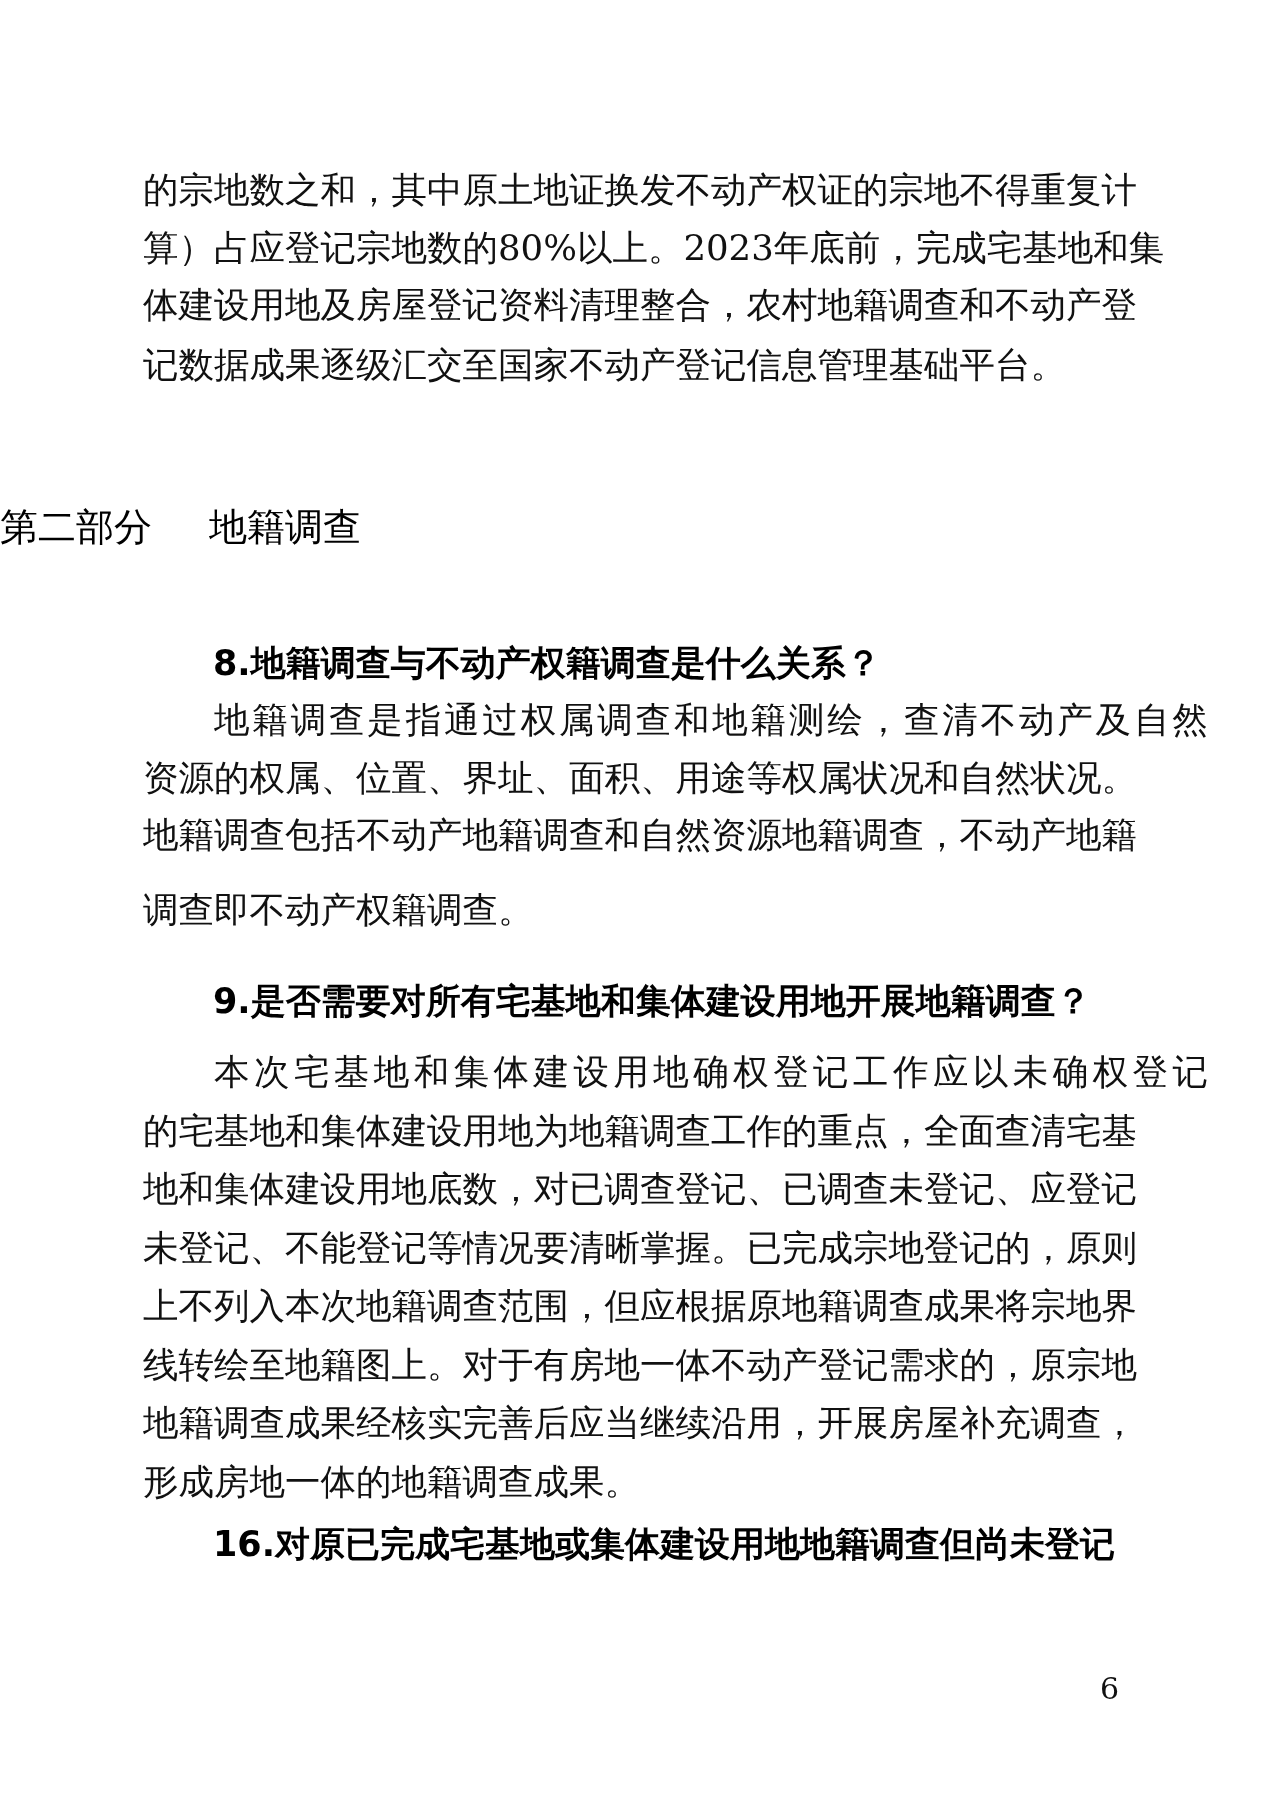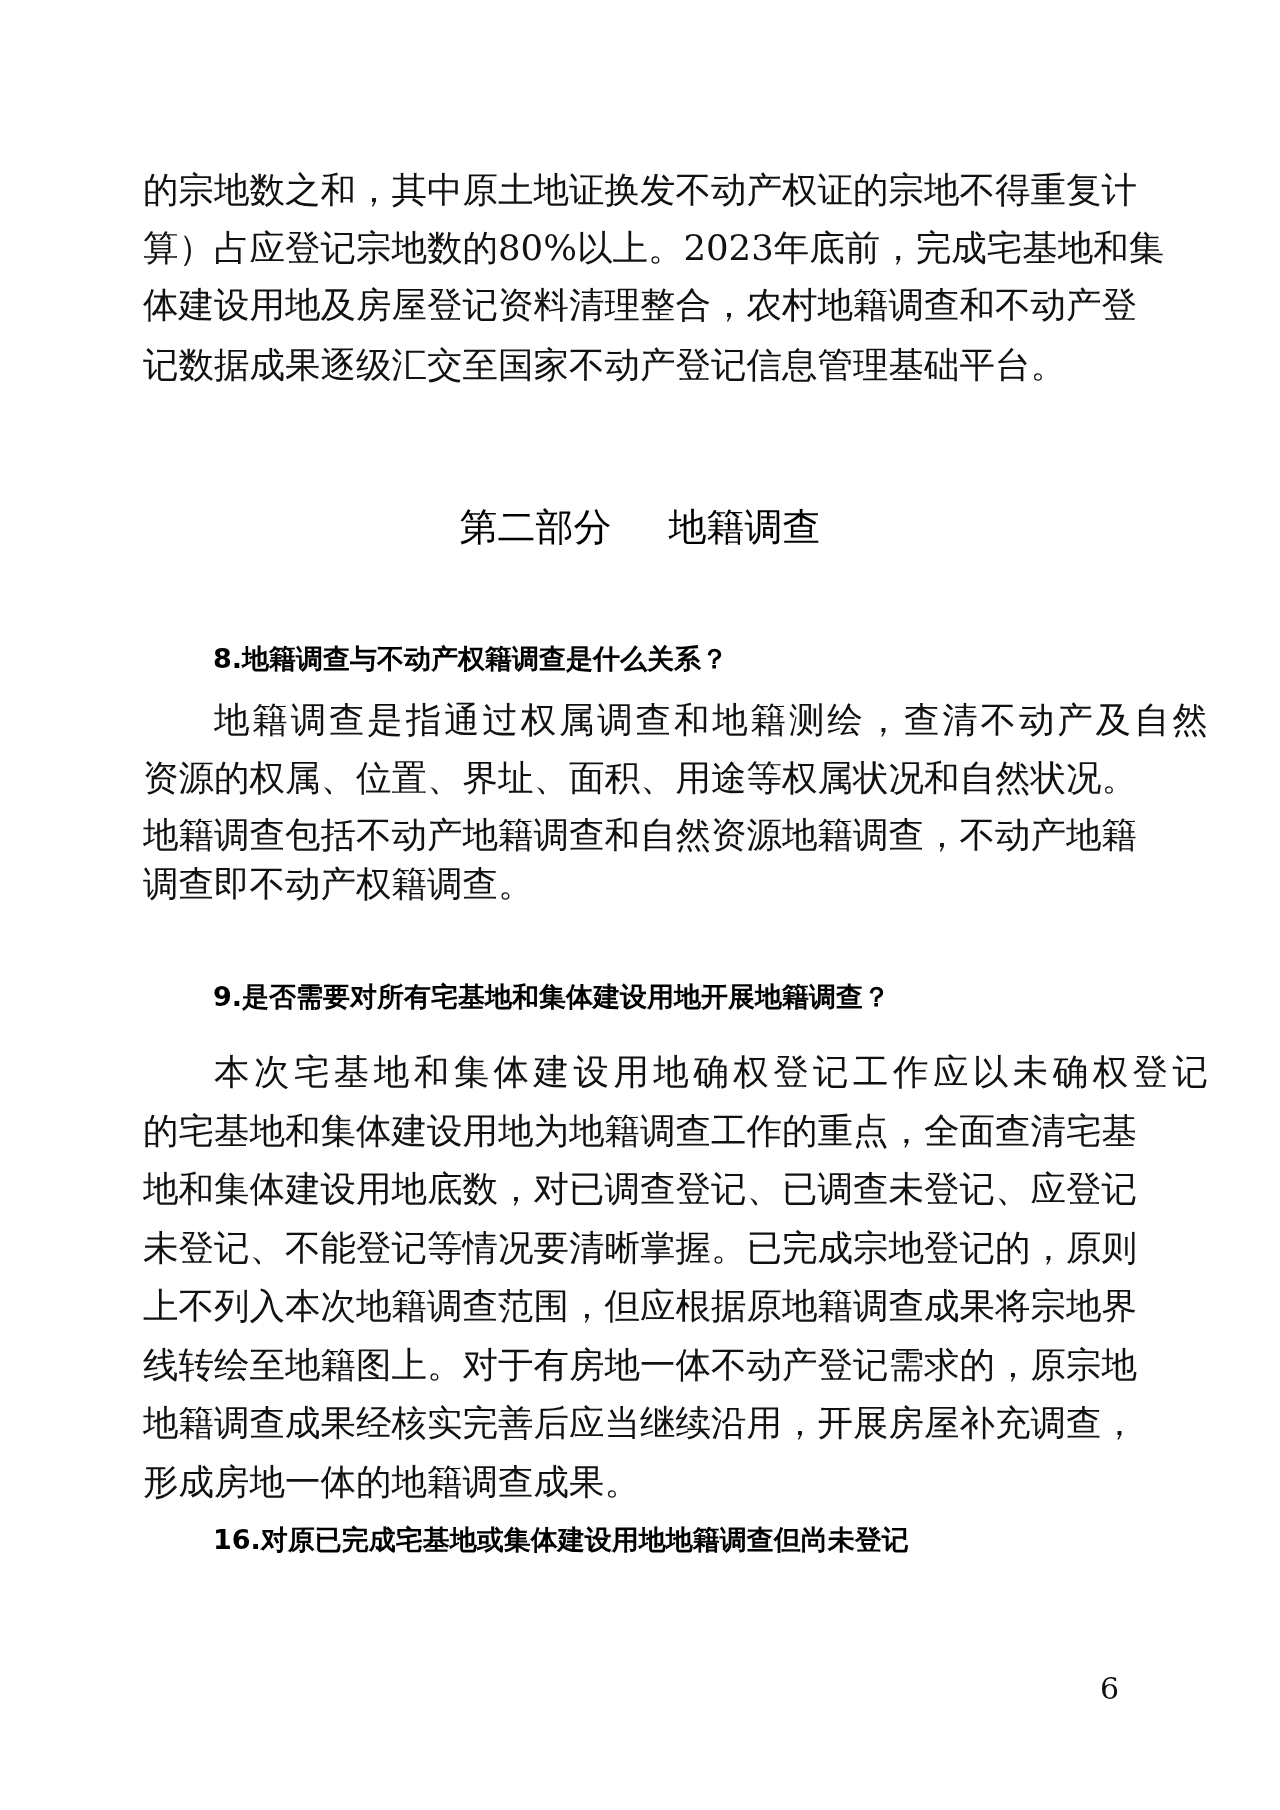--- a/index.html
+++ b/index.html
@@ -15,26 +15,26 @@
     font-size:35.5px;line-height:1.15;
     white-space:nowrap;
     color:#111111;
   }
   .indent{padding-left:71px;}
   .jline{display:flex;justify-content:space-between;white-space:normal;}
   .jline span{flex:0 0 auto;}
   .heading{
     position:absolute;left:143px;width:1060px;
     padding-left:70px;
-    font-size:27px;font-weight:bold;
+    font-size:35px;font-weight:bold;
     font-family:"DejaVu Sans","Liberation Sans",sans-serif;
     color:#000000;line-height:1.15;white-space:nowrap;
   }
   .section-title{
-    position:absolute;left:0;width:1280px;text-align:center;
+    position:absolute;left:0;width:1280px;text-align:left;
     font-size:38px;font-weight:400;
     font-family:"DejaVu Serif","Liberation Serif",serif;
     color:#000000;line-height:1.15;
   }
   .title-gap{display:inline-block;width:1.5em;}
   .page-number{
     position:absolute;left:1100px;top:1671px;
     font-size:30px;color:#111111;
     font-family:"DejaVu Serif","Liberation Serif",serif;
   }
@@ -223,21 +223,21 @@
         <span>籍</span>
         <span>调</span>
         <span>查</span>
         <span>，</span>
         <span>不</span>
         <span>动</span>
         <span>产</span>
         <span>地</span>
         <span>籍</span>
       </div>
-    <div class="line" style="top:864px">调查即不动产权籍调查。</div>
+    <div class="line" style="top:890px">调查即不动产权籍调查。</div>
   </div>
 
   <div class="heading" style="top:981px">9.是否需要对所有宅基地和集体建设用地开展地籍调查？</div>
   <div>
     <div class="line indent jline" style="top:1052px">
         <span>本</span>
         <span>次</span>
         <span>宅</span>
         <span>基</span>
         <span>地</span>

